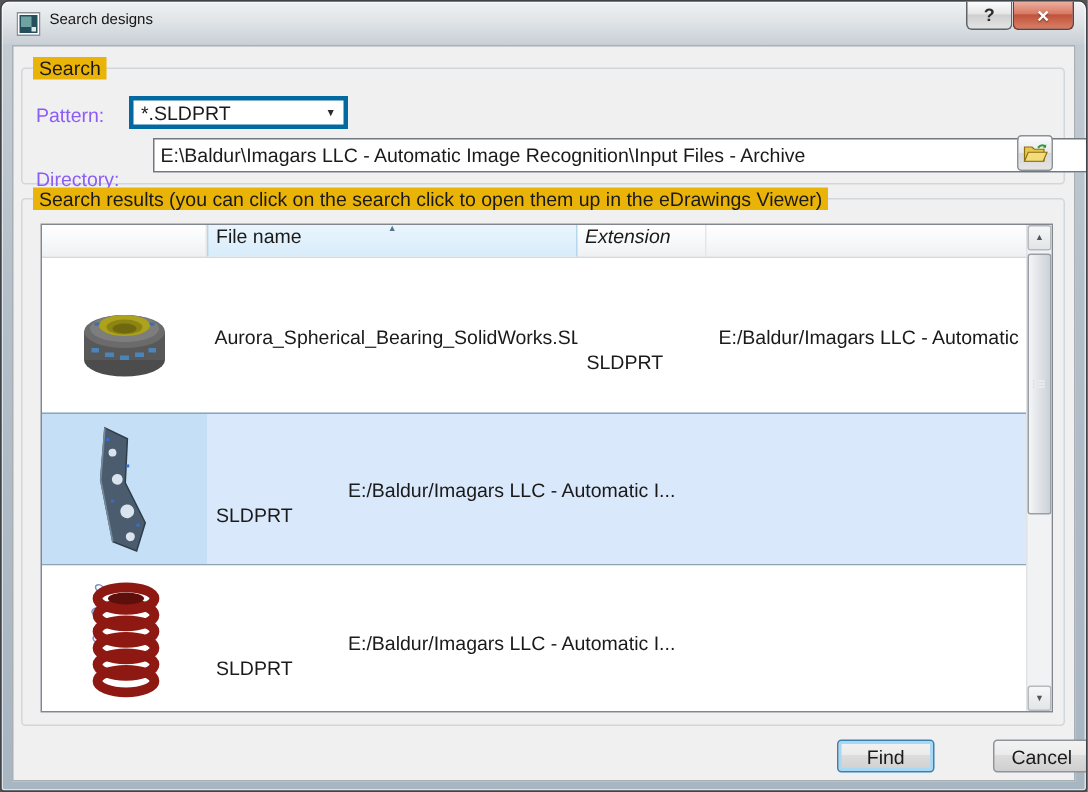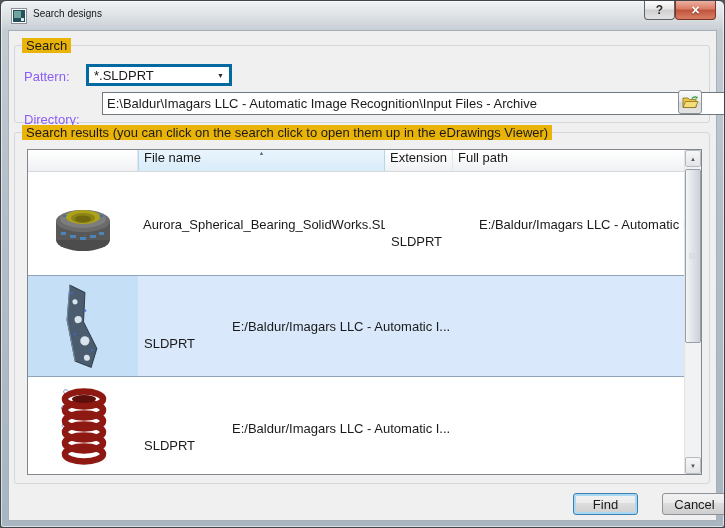--- a/index.html
+++ b/index.html
@@ -69,21 +69,21 @@
   .scroll-up{top:0;}
   .scroll-down{bottom:0;}
   .scroll-thumb{position:absolute;left:0;width:16px;border:1px solid #989fa7;border-radius:2px;
     background:linear-gradient(90deg,#f4f5f6,#dfe3e7 50%,#ccd2d8);cursor:default;}
   .grip{position:absolute;left:50%;top:50%;transform:translate(-50%,-50%);width:8px;}
   .grip div{height:1px;background:#8a9199;margin:1px 0;border-bottom:1px solid #fff;}
   
   .push-btn{position:absolute;height:22px;border-radius:3px;font-size:13px;color:#1a1a1a;
     display:flex;align-items:center;justify-content:center;cursor:default;
     background:linear-gradient(180deg,#f2f2f2,#ebebeb 45%,#dddddd 46%,#cfcfcf);}
-  .btn-default{border:1px solid #3c7fb1;box-shadow:inset 0 0 0 2px #a9d9f2;margin-left:15px;}
+  .btn-default{border:1px solid #3c7fb1;box-shadow:inset 0 0 0 2px #a9d9f2;}
   .btn-normal{border:1px solid #8e9299;margin-left:22px;}
 </style>
 </head>
 <body>
 
 <div class="window">
 
   <div class="titlebar">
     <svg class="app-icon" viewBox="0 0 16 16">
       <rect x="0.5" y="0.5" width="15" height="15" fill="#fdfdfd" stroke="#8b9196"></rect>
@@ -126,25 +126,22 @@
     <span class="group-label" style="left:13px;top:94px;">Search results (you can click on the search click to open them up in the eDrawings Viewer)</span>
 
     <div class="table" style="left:18px;top:118px;width:675px;height:326px;">
 
       <div class="thead">
         <div class="th" style="width:110px;"></div>
         <div class="th th-sorted" style="width:247px;">
           <span class="sort-arrow">▲</span>
           <span>File name</span>
         </div>
-        <div class="th" style="width:68px;">
+        <div class="th" style="width:86px;font-style:italic;">
           <span>Extension</span>
-        </div>
-        <div class="th" style="flex:1;border-right:none;">
-          <span>Full path</span>
         </div>
       </div>
 
       <div class="tbody">
 
         <div class="row">
           <div class="cell cell-thumb">
             <svg width="80" height="62" viewBox="0 0 80 62">
               <ellipse cx="40" cy="47" rx="27" ry="11" fill="#4c4c4c"></ellipse>
               <rect x="13" y="28" width="54" height="19" fill="#585858"></rect>

